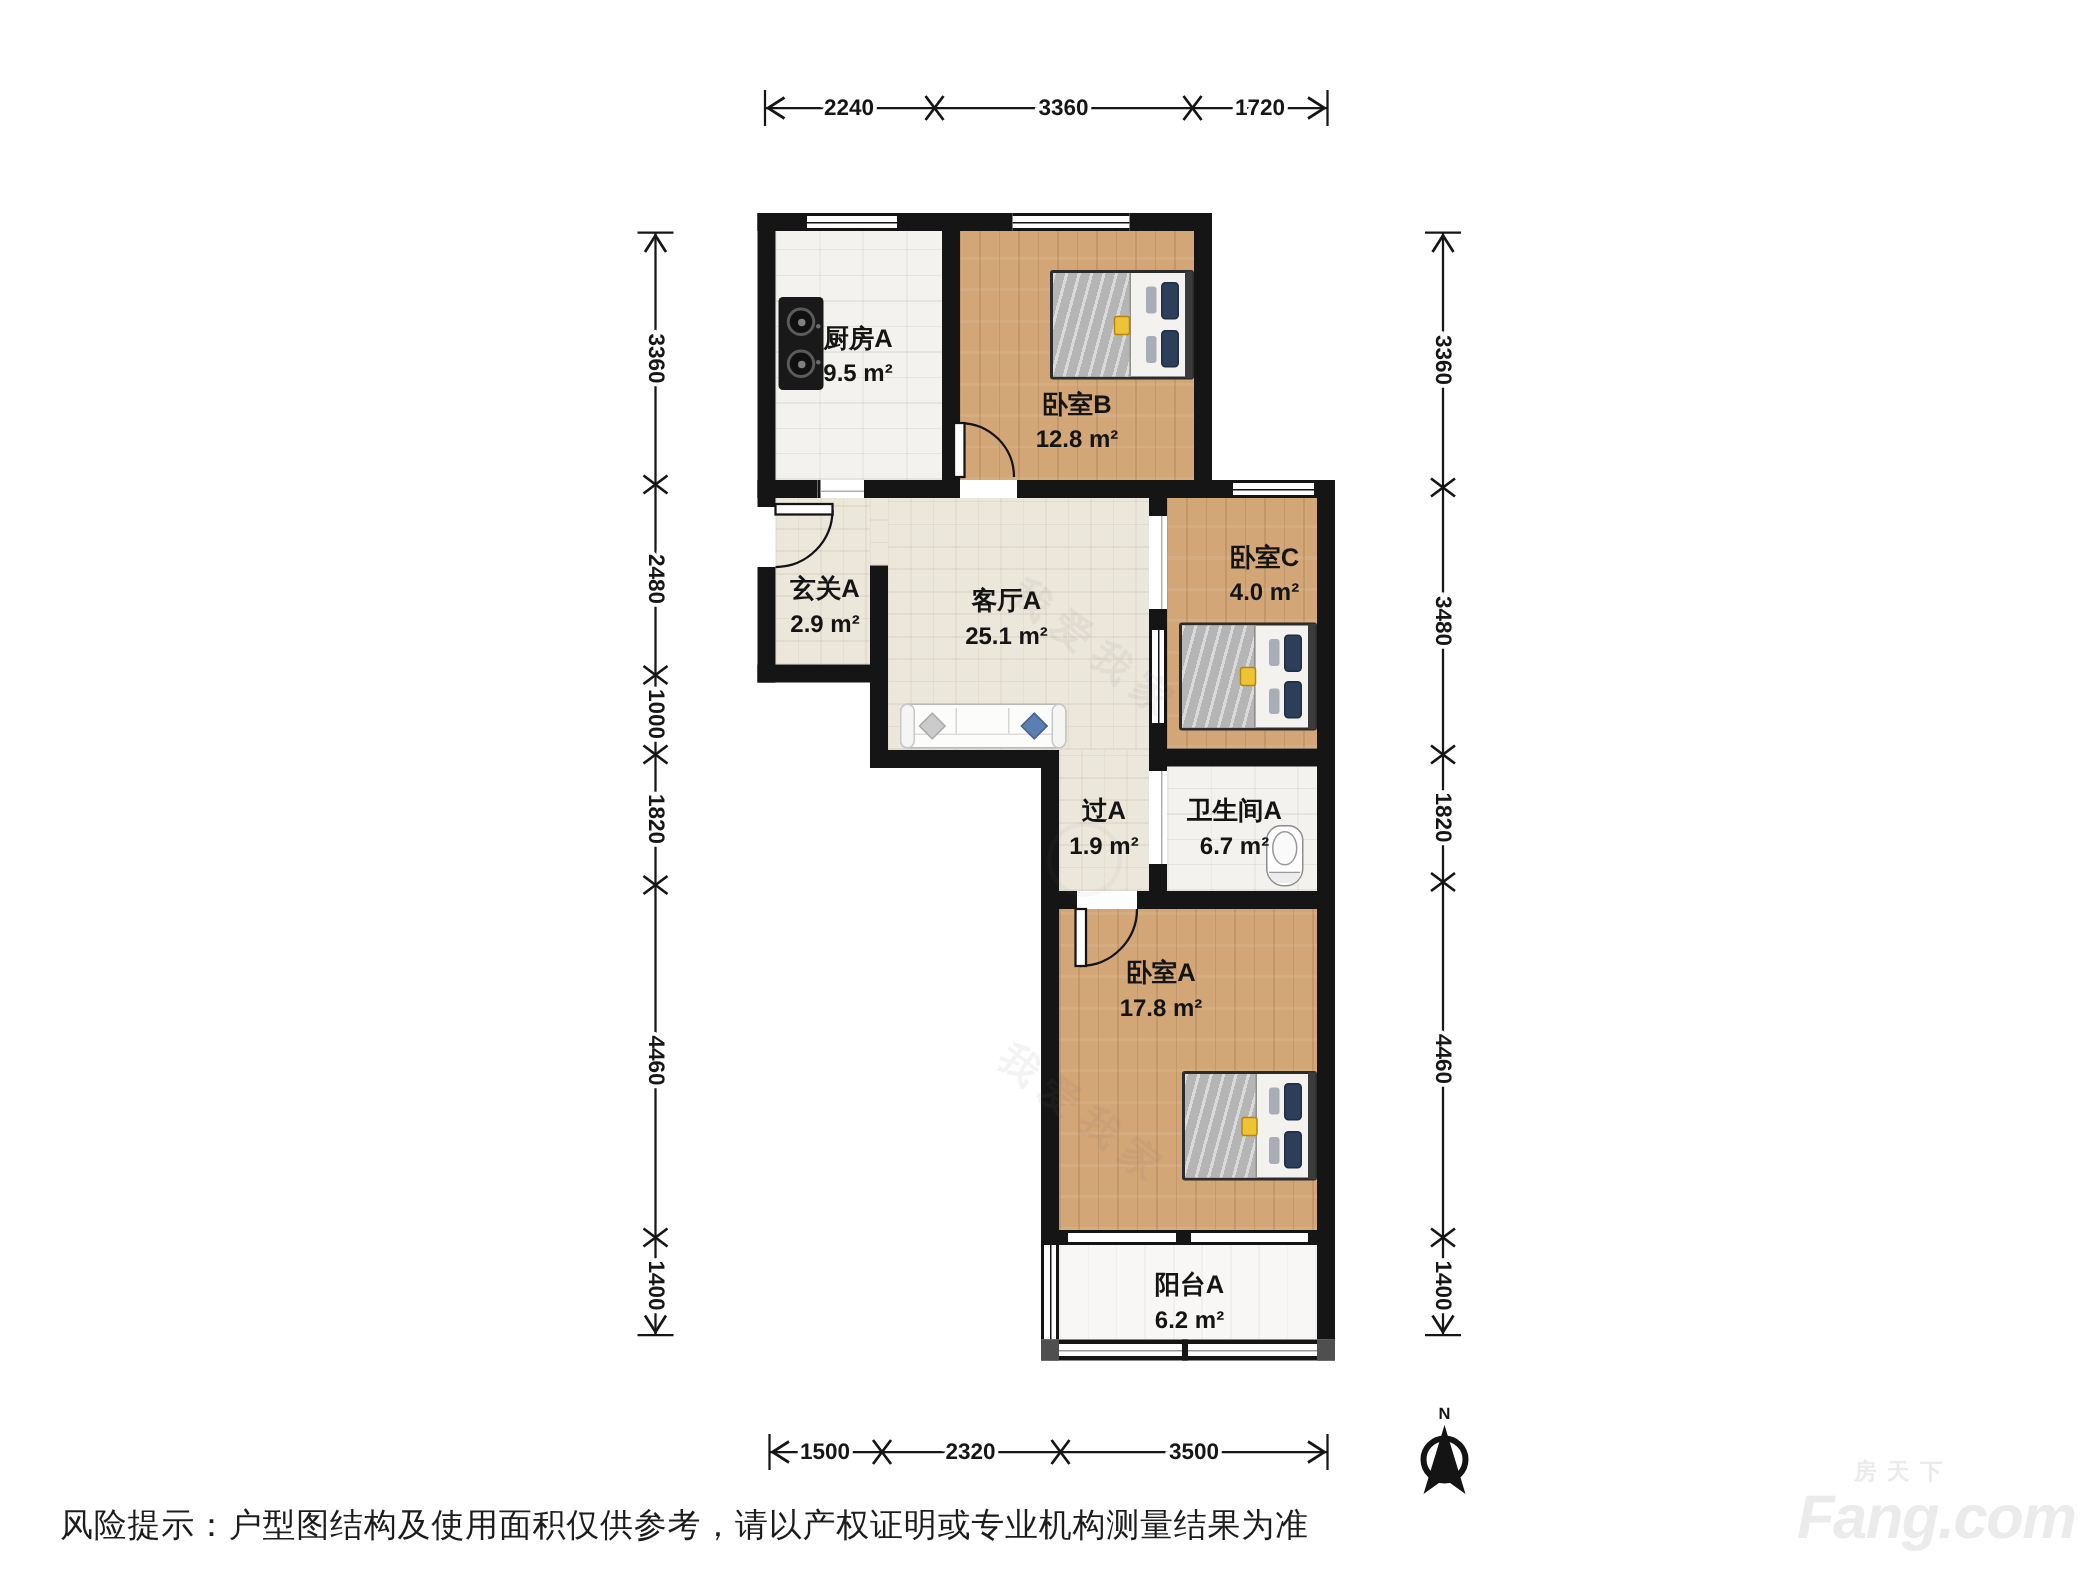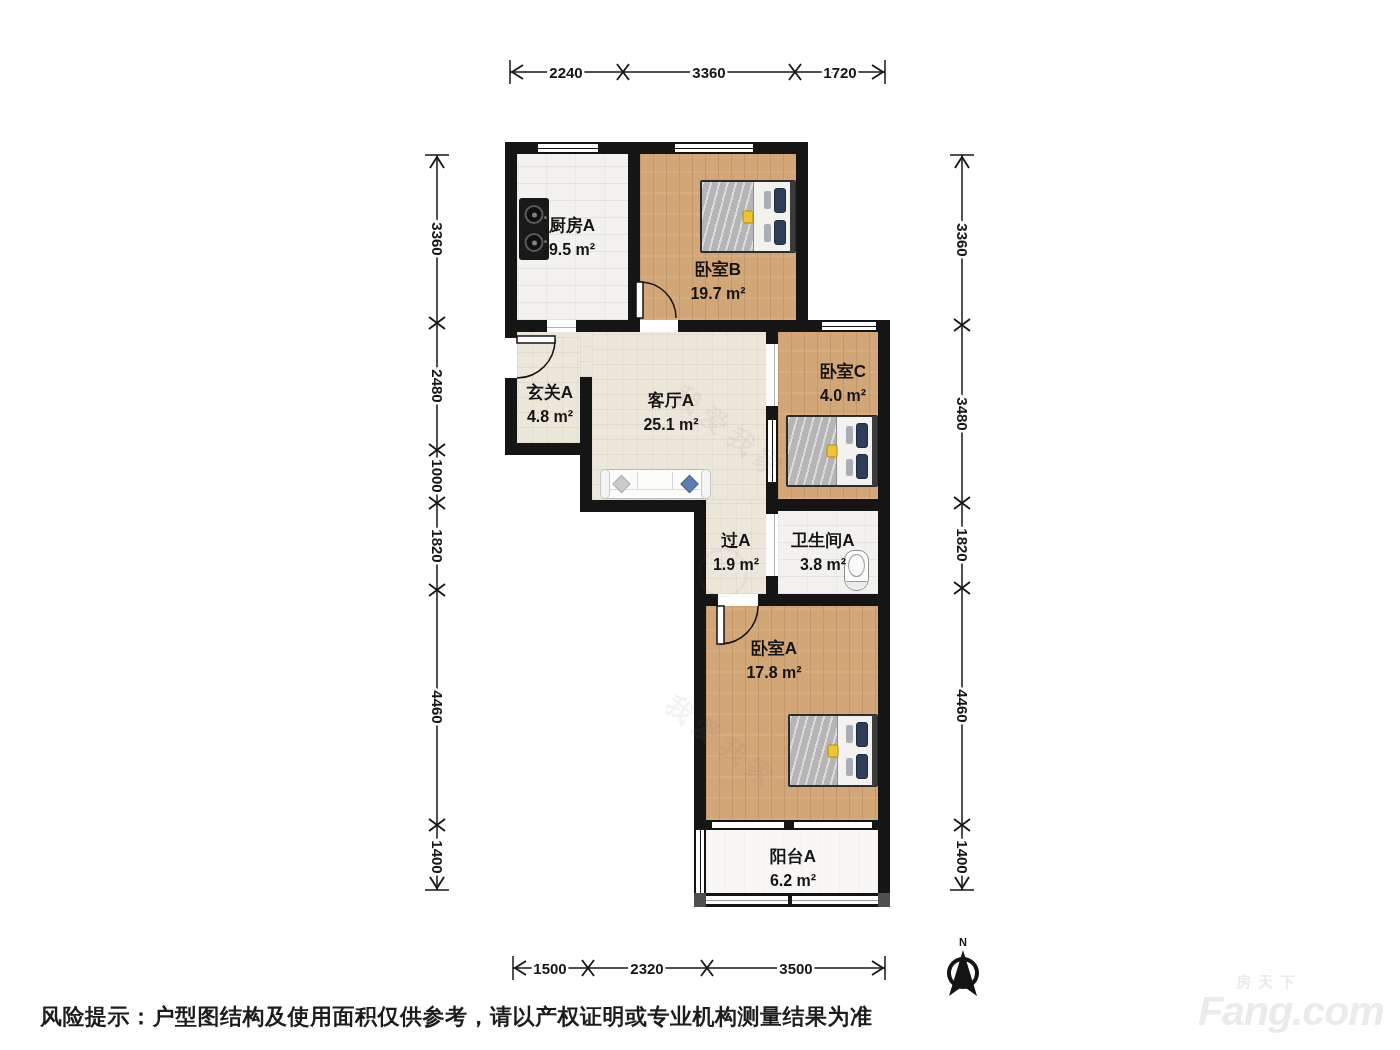--- a/index.html
+++ b/index.html
@@ -61,21 +61,21 @@
   .star{stroke:#161616;stroke-width:1.8;fill:none;}
   .oarr{stroke:#161616;stroke-width:1.8;fill:none;}
   .arc{stroke:#141414;stroke-width:1.5;fill:none;}
   .leaf{fill:#ffffff;stroke:#141414;stroke-width:1.5;}
   .dim{font:700 15px "Liberation Sans",sans-serif;fill:#161616;stroke:#ffffff;stroke-width:5px;paint-order:stroke;text-anchor:middle;dominant-baseline:central;}
   .ctext{font:700 11px "Liberation Sans",sans-serif;fill:#141414;text-anchor:middle;}
   .cring{fill:none;stroke:#141414;stroke-width:4;}
   
   .wm{position:absolute;color:#6f6f6f;opacity:0.08;font-weight:700;z-index:25;pointer-events:none;white-space:nowrap;}
   .wm-ring{position:absolute;width:44px;height:44px;border:3px solid #777;border-radius:50%;opacity:0.06;z-index:25;}
-  .disclaimer{position:absolute;left:40px;top:1002px;font-size:22px;font-weight:700;color:#1c1c1c;letter-spacing:0.5px;z-index:50;}
+  .disclaimer{position:absolute;left:40px;top:1002px;font-size:22px;font-weight:400;color:#1c1c1c;letter-spacing:0.5px;z-index:50;}
   .brand{position:absolute;left:1198px;top:974px;width:192px;text-align:left;z-index:50;color:#ebebeb;}
   .brand .cn{font-size:15px;font-weight:700;letter-spacing:7px;margin-left:38px;line-height:16px;}
   .brand .en{font-size:41px;font-weight:900;font-style:italic;line-height:42px;letter-spacing:-1px;}
 </style>
 </head>
 <body>
 
 <div id="canvas">
 
   <div class="floor-tile" style="left:517px;top:154px;width:111px;height:166px;"></div>
@@ -181,41 +181,41 @@
   <div class="wm" style="left:688px;top:378px;font-size:26px;letter-spacing:8px;transform:rotate(38deg);transform-origin:left top;">我爱我家</div>
   <div class="wm" style="left:680px;top:688px;font-size:26px;letter-spacing:8px;transform:rotate(38deg);transform-origin:left top;">我爱我家</div>
   <div class="wm-ring" style="left:698px;top:548px;"></div>
 
   <div class="rlabel" style="left:572px;top:214px;text-align:center;">
     <div class="rname">厨房A</div>
     <div class="rarea">9.5 m²</div>
   </div>
   <div class="rlabel" style="left:718px;top:258px;">
     <div class="rname">卧室B</div>
-    <div class="rarea">19.7 m²</div>
+    <div class="rarea">12.8 m²</div>
   </div>
   <div class="rlabel" style="left:550px;top:381px;">
     <div class="rname">玄关A</div>
-    <div class="rarea">4.8 m²</div>
+    <div class="rarea">2.9 m²</div>
   </div>
   <div class="rlabel" style="left:671px;top:389px;">
     <div class="rname">客厅A</div>
     <div class="rarea">25.1 m²</div>
   </div>
   <div class="rlabel" style="left:843px;top:360px;">
     <div class="rname">卧室C</div>
     <div class="rarea">4.0 m²</div>
   </div>
   <div class="rlabel" style="left:736px;top:529px;">
     <div class="rname">过A</div>
     <div class="rarea">1.9 m²</div>
   </div>
   <div class="rlabel" style="left:823px;top:529px;">
     <div class="rname">卫生间A</div>
-    <div class="rarea">3.8 m²</div>
+    <div class="rarea">6.7 m²</div>
   </div>
   <div class="rlabel" style="left:774px;top:637px;">
     <div class="rname">卧室A</div>
     <div class="rarea">17.8 m²</div>
   </div>
   <div class="rlabel" style="left:793px;top:845px;">
     <div class="rname">阳台A</div>
     <div class="rarea">6.2 m²</div>
   </div>
 

